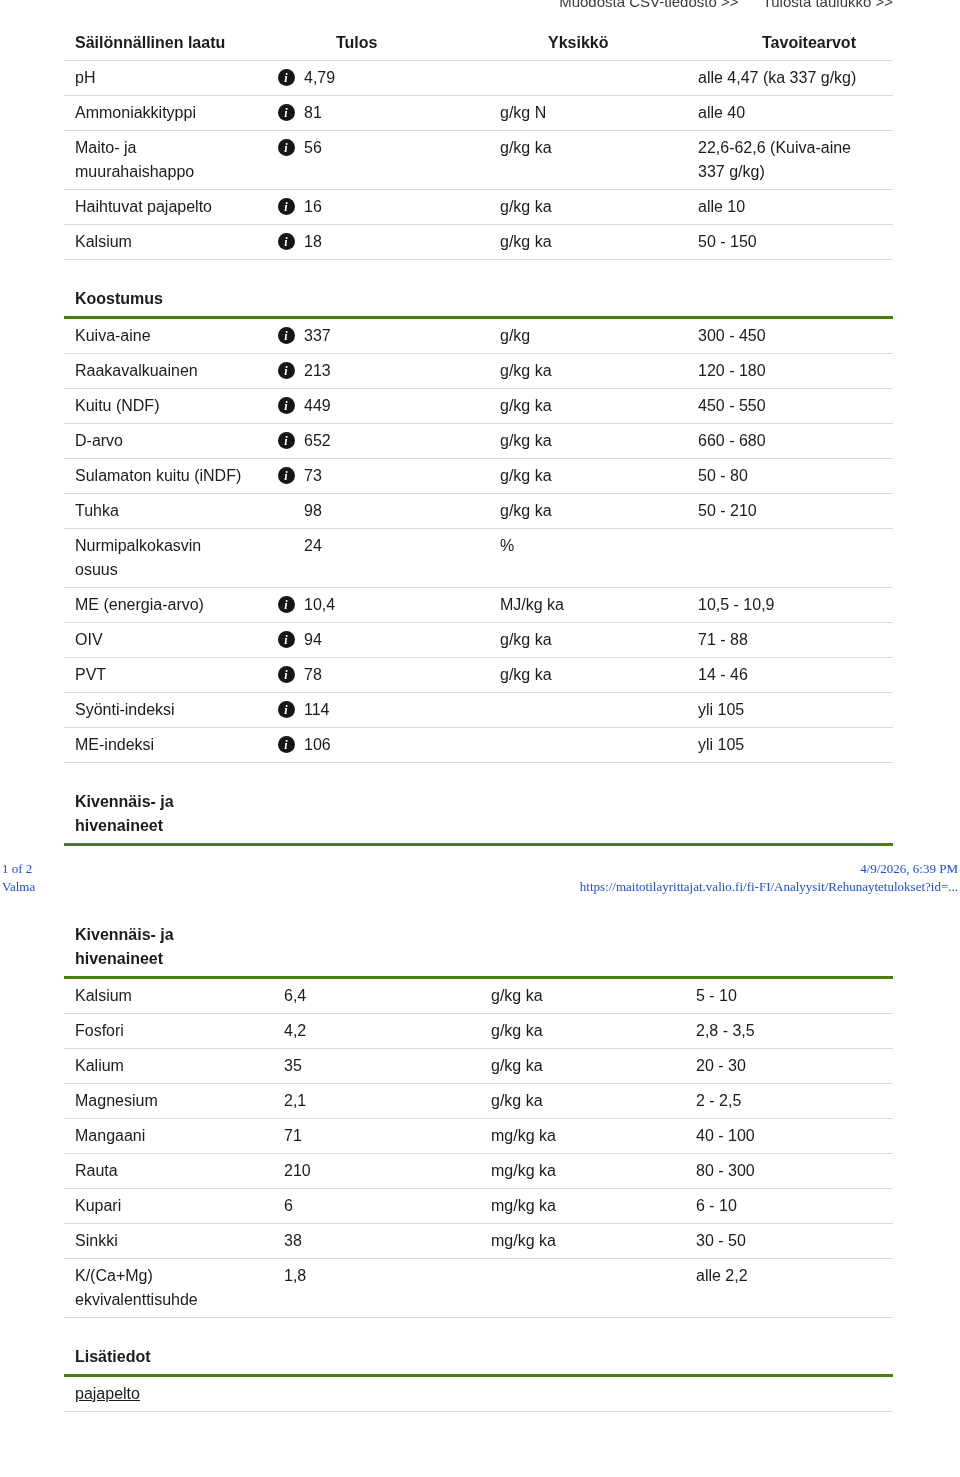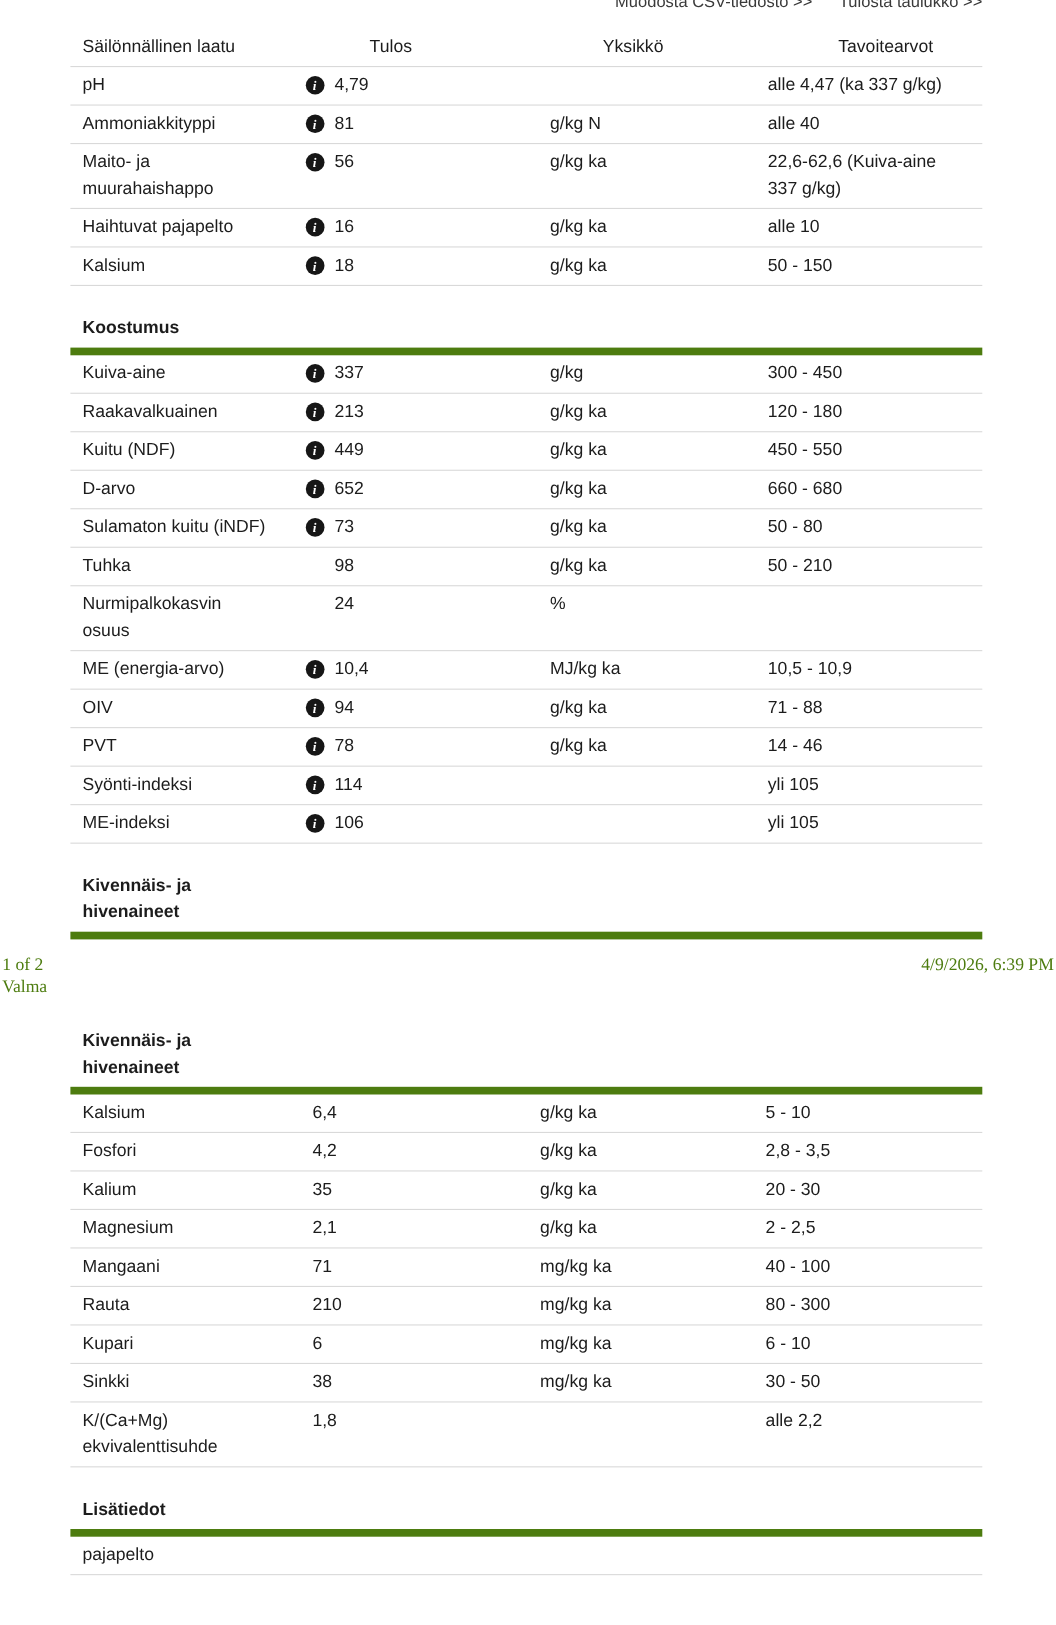--- a/index.html
+++ b/index.html
@@ -28,47 +28,48 @@
     grid-template-columns: 208px 28px 196px 198px 1fr;
     align-items: start;
     padding: 5px 0;
     border-bottom: 1px solid #d9d9d9;
     font-size: 16px; line-height: 24px;
   }
   .row.g2 { grid-template-columns: 216px 207px 205px 1fr; }
   .cell { white-space: pre-line; }
   .cell.label { padding-left: 11px; }
   .cell.value, .cell.unit, .cell.target { padding-left: 4px; }
-  .header-row { font-weight: normal; gap: 16px; }
+  .header-row { font-weight: bold; gap: 16px; }
 
   .section-title {
     font-weight: bold; font-size: 16px; line-height: 24px;
     padding: 5px 0 5px 11px; margin-top: 22px;
-    border-bottom: 7px solid #4d7c0f;
+    border-bottom: 3px solid #4d7c0f;
     white-space: pre-line;
   }
   .free-row {
     font-size: 16px; line-height: 24px;
     padding: 5px 0 5px 11px;
     border-bottom: 1px solid #d9d9d9;
+    text-decoration: underline;
   }
 
   .icon-cell { display: flex; justify-content: center; padding-top: 3px; }
   .info-icon {
     display: inline-flex; width: 17px; height: 17px; border-radius: 50%;
     background: #161616; color: #ffffff;
     align-items: center; justify-content: center;
     font-family: "Liberation Serif", serif; font-style: italic; font-weight: bold;
     font-size: 12px; line-height: 1; cursor: pointer;
   }
 
   
   .printmeta {
     width: 960px; margin-top: 14px;
-    font-family: "Liberation Serif", serif; font-size: 16px; color: #4d7c0f;
+    font-family: "Liberation Serif", serif; font-size: 13px; color: #1d4ed8;
   }
   .pm-row { display: flex; justify-content: space-between; align-items: baseline; padding: 1px 2px; }
   .pm-row span { white-space: nowrap; }
 </style>
 </head>
 <body>
 
 <div class="page">
 
   <div class="toplinks">
@@ -213,20 +214,21 @@
       </div>
   </div>
 
   <div class="printmeta">
     <div class="pm-row">
       <span>1 of 2</span>
       <span>4/9/2026, 6:39 PM</span>
     </div>
     <div class="pm-row">
       <span>Valma</span>
+      <span>https://maitotilayrittajat.valio.fi/fi-FI/Analyysit/Rehunaytetulokset?id=...</span>
     </div>
   </div>
 
   <div class="content p2">
     <div id="page2-sections">
         <div class="section-title">Kivennäis- ja
 hivenaineet</div>
         <div class="row g2">
           <div class="cell label">Kalsium</div>
           <div class="cell value">6,4</div>

